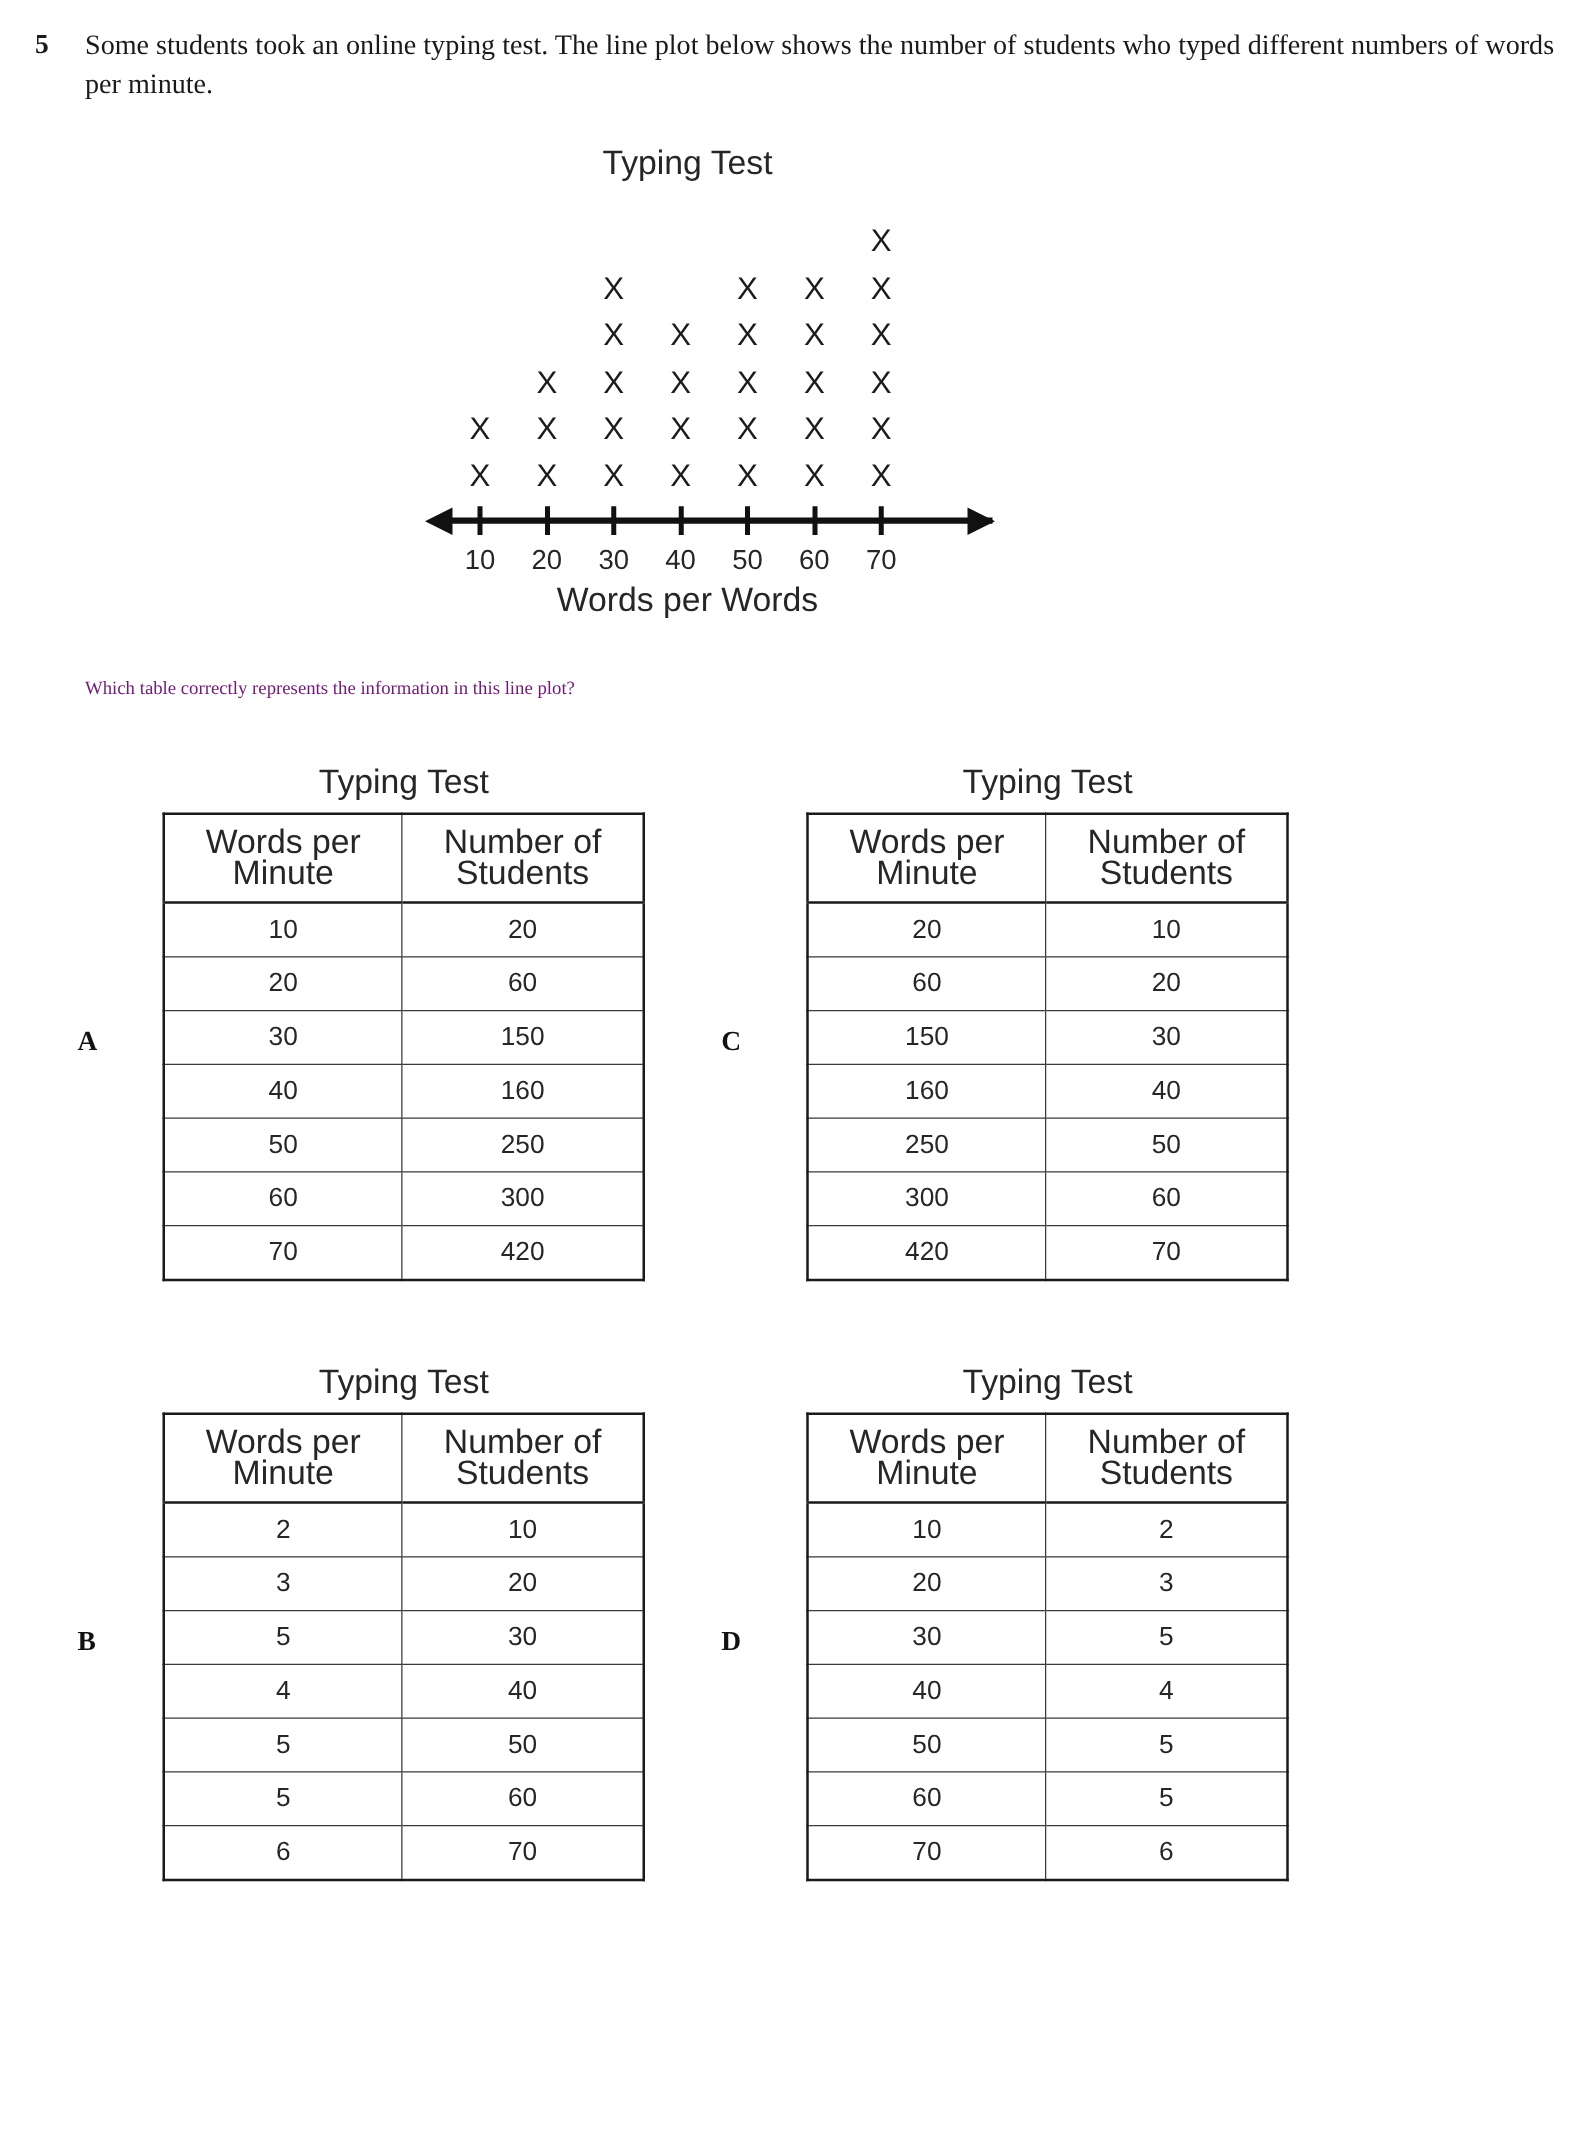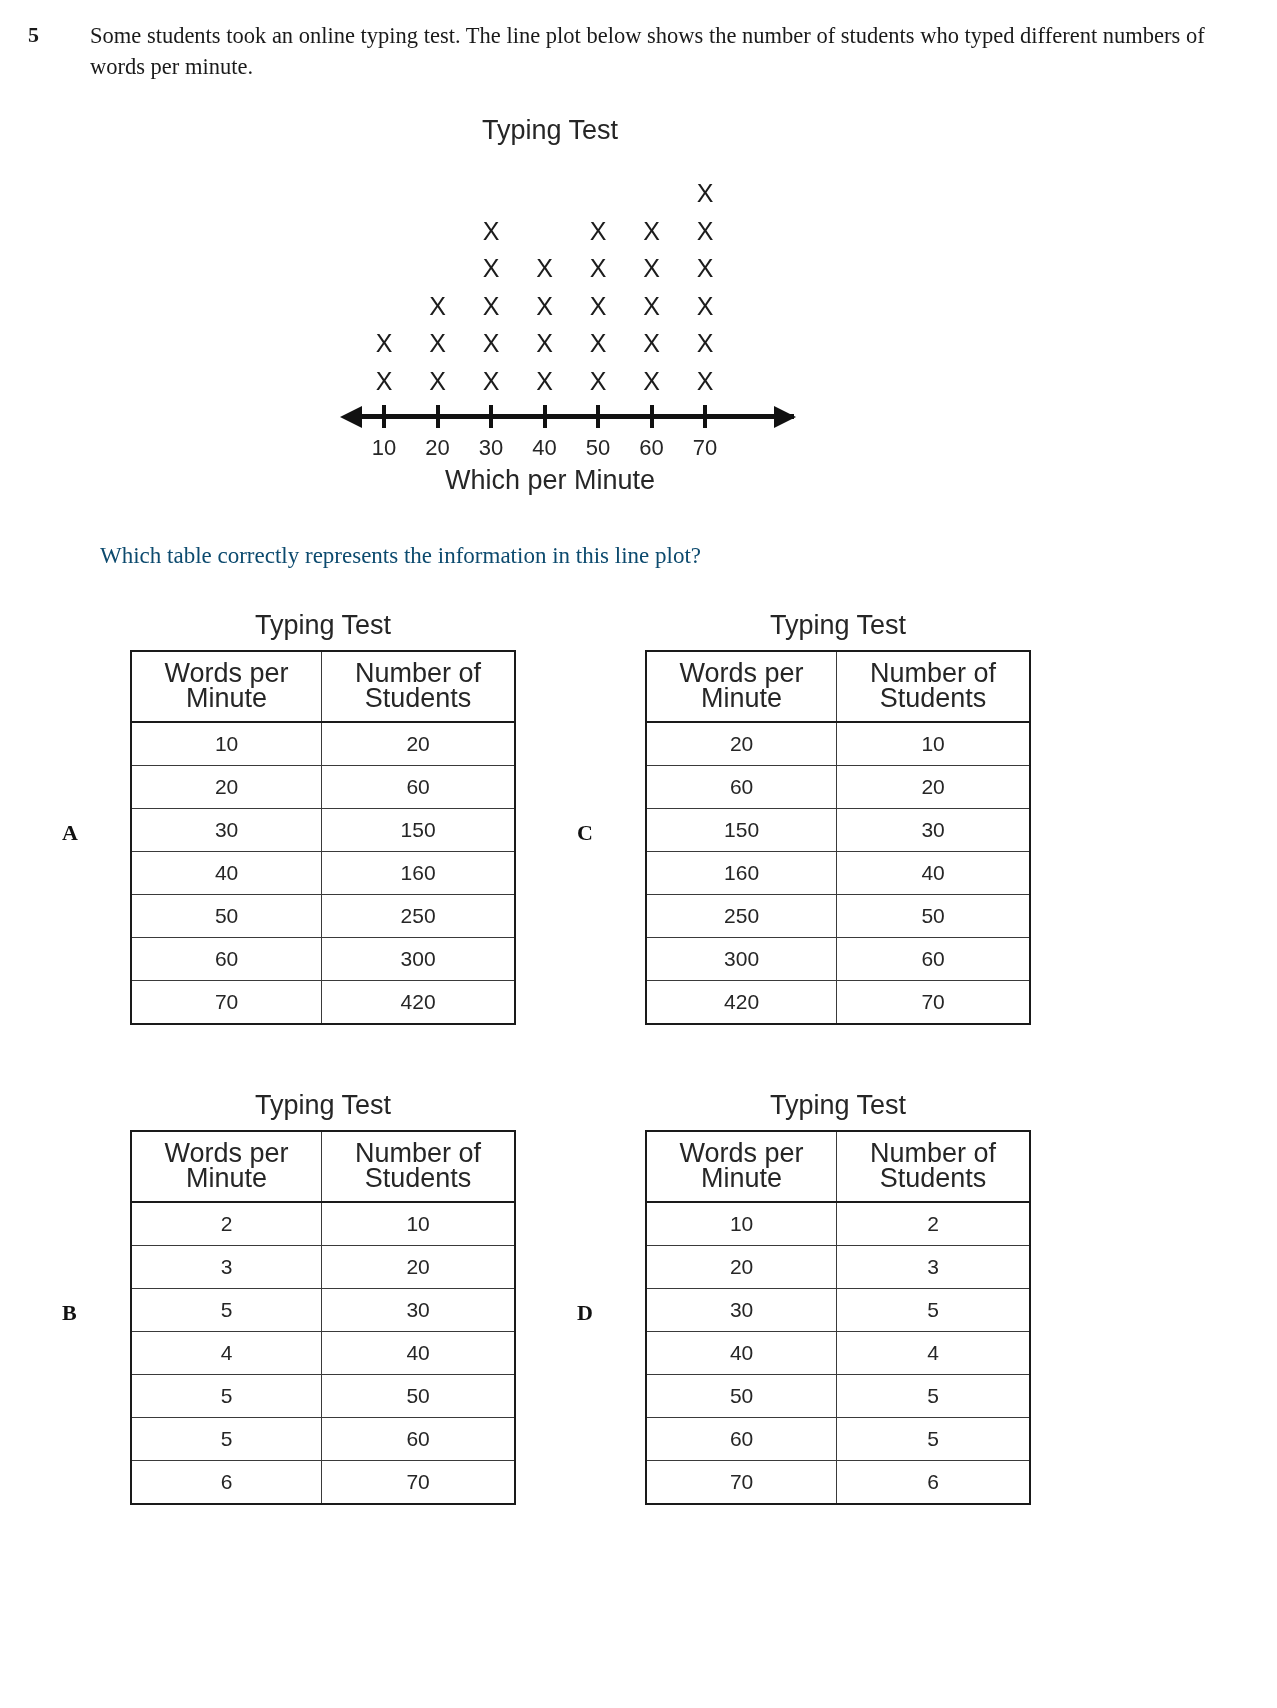--- a/index.html
+++ b/index.html
@@ -13,21 +13,21 @@
   }
 
   
   .stem { position:absolute; left:28px; top:20px; width:1220px; display:flex; }
   .stem-num {
     font-family:"Liberation Serif", serif;
     font-weight:bold; font-size:22px; line-height:30px; width:40px; flex:none;
   }
   .stem-text {
     font-family:"Liberation Serif", serif;
-    font-size:22.5px; line-height:31px; flex:1;margin-left:22px;
+    font-size:22.5px; line-height:31px; flex:1;
   }
 
   
   .plot { position:absolute; left:340px; top:105px; width:520px; height:400px; }
   .plot-title {
     font-family:"Liberation Sans", sans-serif;
     font-size:27px; text-align:center; color:#262626;
     position:absolute; left:0; top:10px; width:420px;
   }
 
@@ -73,21 +73,21 @@
     font-family:"Liberation Sans", sans-serif; font-size:22px; color:#262626;
   }
   .axis-title {
     position:absolute; left:0; top:360px; width:420px; text-align:center;
     font-family:"Liberation Sans", sans-serif; font-size:27px; color:#262626;
   }
 
   
   .prompt {
     position:absolute; left:68px; top:543px; width:900px;
-    font-family:"Liberation Serif", serif; font-size:23px; color:#0c4a6e;margin-left:32px;
+    font-family:"Liberation Serif", serif; font-size:15px; color:#701a75;
   }
 
   
   .option { position:absolute; }
   .opt-letter {
     position:absolute;
     font-family:"Liberation Serif", serif; font-weight:bold; font-size:22px;
     color:#111;
   }
   .tbl-title {
@@ -188,21 +188,21 @@
   </div>
   <div class="ticklabels" id="ticklabels">
       <div class="ticklabel" style="left: 22px;">10</div>
       <div class="ticklabel" style="left: 75.5px;">20</div>
       <div class="ticklabel" style="left: 129px;">30</div>
       <div class="ticklabel" style="left: 182.5px;">40</div>
       <div class="ticklabel" style="left: 236px;">50</div>
       <div class="ticklabel" style="left: 289.5px;">60</div>
       <div class="ticklabel" style="left: 343px;">70</div>
     </div>
-  <div class="axis-title">Which per Minute</div>
+  <div class="axis-title">Words per Words</div>
 </div>
 
 <div class="prompt">Which table correctly represents the information in this line plot?</div>
 
 <div class="option" id="opt-0" style="left:130px; top:610px;">
     <div class="opt-letter" style="left: -68px; top: 210px;">A</div>
     <div class="tbl-title">Typing Test</div>
     <table class="opt">
       <thead>
         <tr>

